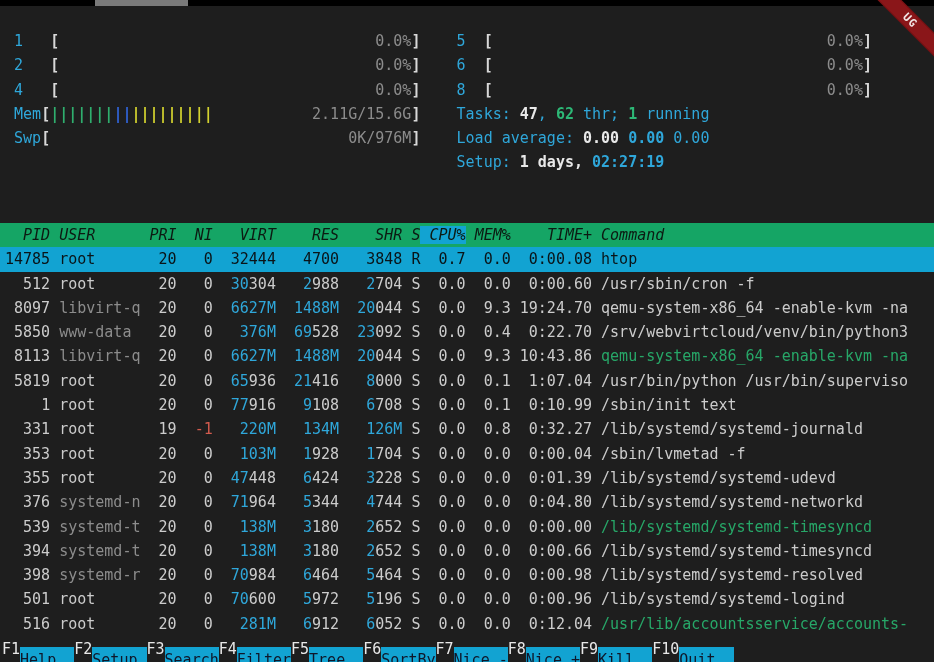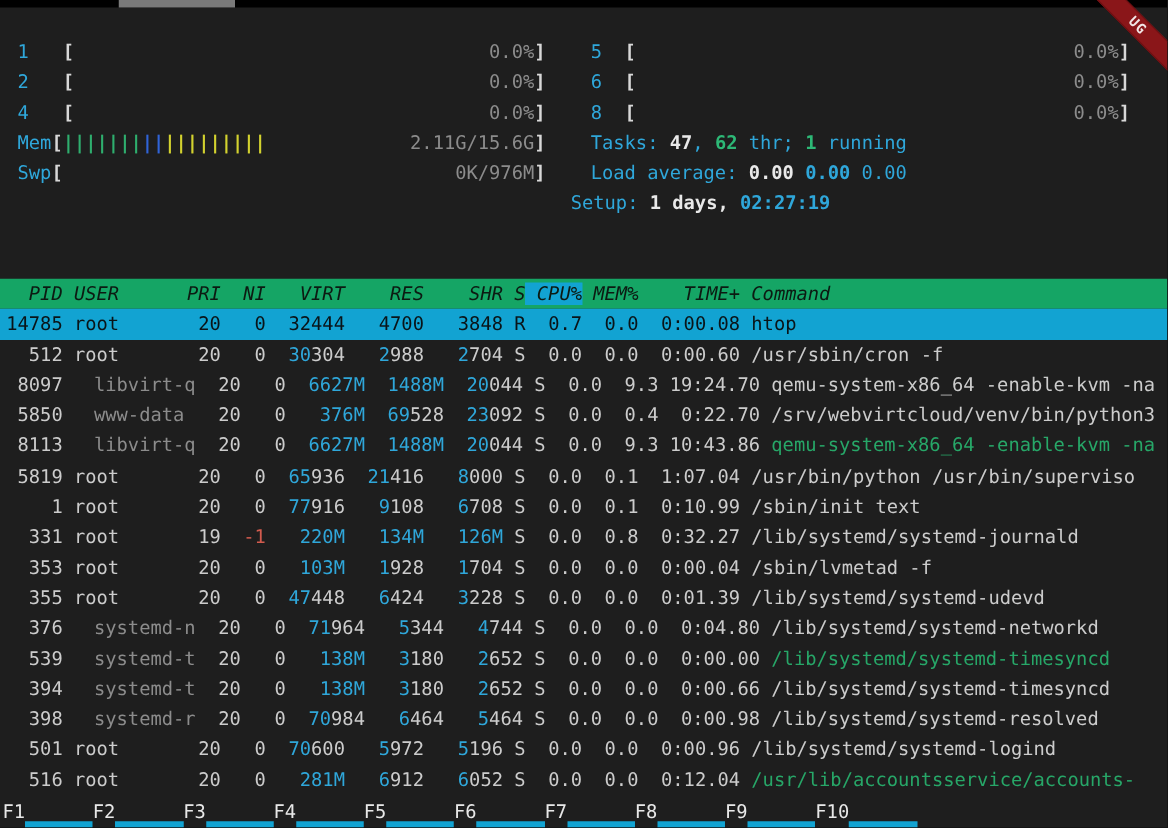--- a/index.html
+++ b/index.html
@@ -26,35 +26,35 @@
   
   #ptable{position:absolute;top:223px;left:0;right:0;}
   #ptable .line{padding-left:5px;}
   .thead{background:var(--green-bg,#15a565);}
   .thead span{color:#0c1a12;font-style:italic;}
   .thead .sortcell{background:var(--cyan-bg,#12a3d2);}
   .line.sel{background:var(--cyan-bg,#12a3d2);}
   .line.sel span{color:#0a1418 !important;}
   
   .c-fg{color:var(--fg,#cccccc);}
-  .c-dim{color:var(--dim,#8c8c8c);margin-left:16px;}
+  .c-dim{color:var(--dim,#8c8c8c);}
   .c-cyan{color:var(--cyan,#2fa7da);}
   .c-cyanb{color:var(--cyan,#2fa7da);font-weight:bold;}
   .c-boldw{color:var(--boldw,#e9e9e9);font-weight:bold;}
   .c-greenb{color:var(--green,#2db876);font-weight:bold;}
   .c-green{color:var(--green-cmd,#27a768);}
   .c-red{color:var(--red,#d25b4e);}
   .c-br{color:#d8d8d8;font-weight:bold;}
   .c-mgreen{color:var(--pipe-green,#2fae6e);font-weight:bold;}
   .c-mblue{color:var(--pipe-blue,#3064d8);font-weight:bold;}
   .c-myellow{color:var(--pipe-yellow,#d3d22f);font-weight:bold;}
   
   #fbar{
     position:absolute;left:0;right:0;bottom:0;height:26px;
-    display:flex;align-items:flex-start;line-height:26px;white-space:pre;
+    display:flex;align-items:center;line-height:26px;white-space:pre;
     padding-left:2px;background:var(--bg,#1e1e1e);
   }
   #fbar .c-fk{color:#e8e8e8;}
   #fbar .c-fl{background:var(--cyan-bg,#12a3d2);color:#0f172a;margin-top:21px;}
   #fbar .ffill{flex:1;background:var(--cyan-bg,#12a3d2);}
 </style>
 </head>
 <body>
 
 <div class="term">

